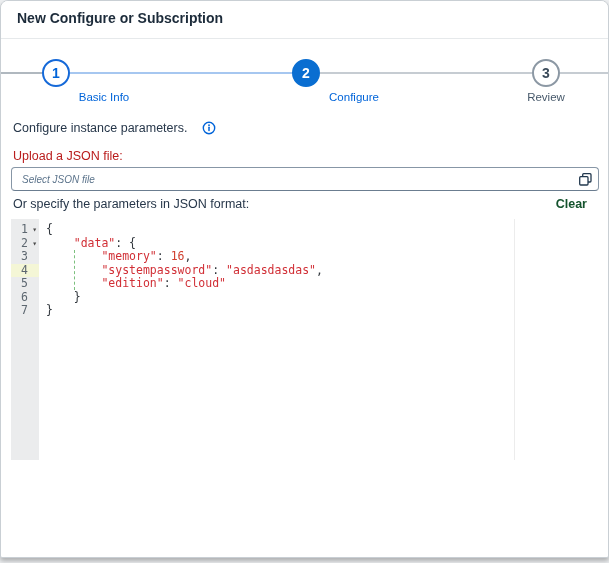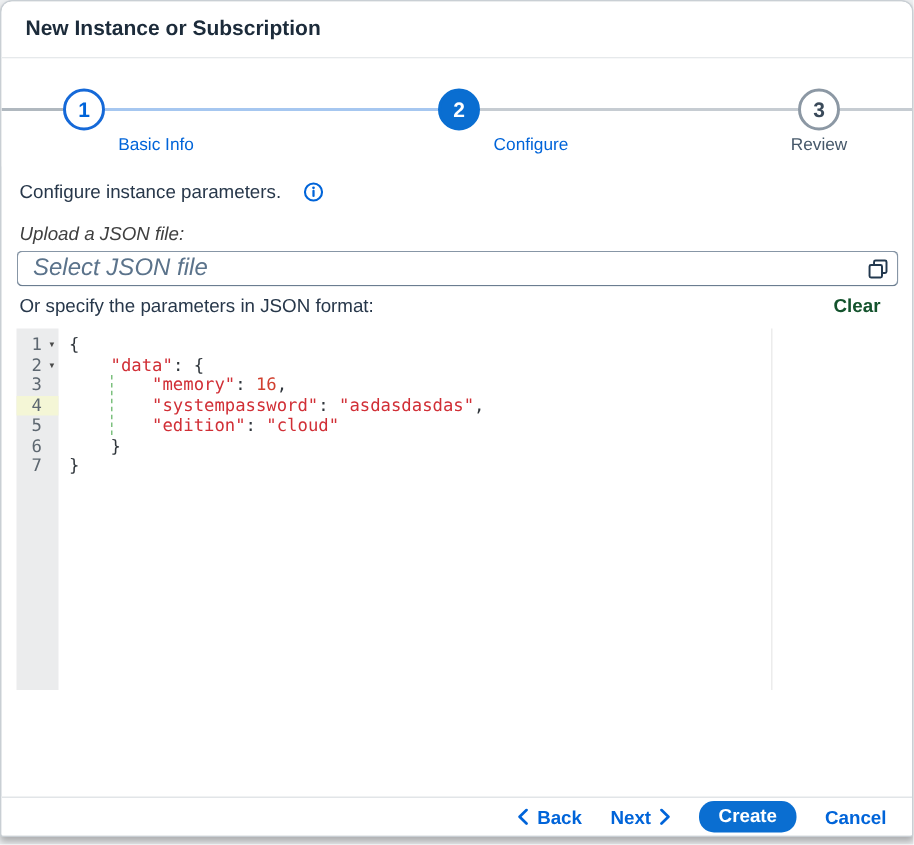--- a/index.html
+++ b/index.html
@@ -30,25 +30,25 @@
          box-sizing:border-box;text-align:center;font-size:14px;font-weight:700;background:#fff;}
   .stepc.done{left:41px;border:2px solid #1569d8;color:#0064d9;line-height:24px;}
   .stepc.cur{left:291px;background:#0a6ed1;border:2px solid #0a6ed1;color:#fff;line-height:24px;}
   .stepc.todo{left:531px;border:2px solid #8c98a4;color:#3a4a5a;line-height:24px;}
   .steplabel{position:absolute;top:52px;font-size:11.5px;transform:translateX(-50%);white-space:nowrap;}
   .steplabel.b{color:#0064d9;margin-left:48px;}
   .steplabel.g{color:#46586a;}
   
   .intro{position:absolute;left:12px;top:120px;display:flex;align-items:center;gap:15px;
          font-size:12.5px;color:#27374a;}
-  .uplabel{position:absolute;left:12px;top:148px;font-size:12.5px;color:#404040;font-style:italic;}
+  .uplabel{position:absolute;left:12px;top:148px;font-size:12.5px;color:#b91c1c;}
   .fileinput{position:absolute;left:10px;top:166px;width:588px;height:24px;box-sizing:border-box;
          border:1px solid #8796a6;border-bottom-color:#6b7d90;border-radius:4px;background:#fff;}
   .fileinput input{position:absolute;left:0;top:0;width:560px;height:22px;border:0;outline:none;
-         padding:0 0 0 10px;font-size:16px;font-family:"Liberation Sans",sans-serif;background:transparent;color:#27374a;}
+         padding:0 0 0 10px;font-size:10px;font-family:"Liberation Sans",sans-serif;background:transparent;color:#27374a;}
   .fileinput input::placeholder{font-style:italic;color:#5b738b;opacity:1;}
   .fileinput .browse{position:absolute;right:5px;top:4px;width:15px;height:15px;cursor:pointer;}
   .jsonrow{position:absolute;left:12px;top:196px;right:21px;display:flex;justify-content:space-between;
          font-size:12.5px;color:#27374a;}
   .clear{color:#14532d;font-weight:700;cursor:pointer;}
   
   .editor{position:absolute;left:10px;top:218px;width:588px;height:241px;background:#fff;
           font-family:"DejaVu Sans Mono", monospace;font-size:11.5px;line-height:13.5px;}
   .gutter{position:absolute;left:0;top:0;bottom:0;width:28px;background:#ebeced;padding-top:4px;box-sizing:border-box;}
   .gutter-row{position:relative;height:13.5px;line-height:13.5px;text-align:right;padding-right:11px;color:#5d6770;}
@@ -69,21 +69,21 @@
           border-radius:10px;font-size:12.5px;font-weight:700;font-family:"Liberation Sans",sans-serif;cursor:pointer;}
   .cancel{font-size:12.5px;font-weight:700;color:#0064d9;cursor:pointer;}
   .infoicon{display:inline-block;width:14px;height:14px;cursor:pointer;}
 </style>
 </head>
 <body>
 
 <div class="dialog">
 
   <div class="hdr">
-    <span class="title">New Instance or Subscription</span>
+    <span class="title">New Configure or Subscription</span>
   </div>
 
   <div class="stepper">
     <div class="seg left"></div>
     <div class="seg s12"></div>
     <div class="seg s23"></div>
     <div class="seg right"></div>
 
     <div class="stepc done">1</div>
     <div class="stepc cur">2</div>
@@ -138,30 +138,14 @@
         <div class="code-row"><span class="tk-p">{</span></div>
         <div class="code-row"><span class="tk-w">    </span><span class="tk-k">"data"</span><span class="tk-p">: {</span></div>
         <div class="code-row"><span class="tk-w">        </span><span class="tk-k">"memory"</span><span class="tk-p">: </span><span class="tk-n">16</span><span class="tk-p">,</span></div>
         <div class="code-row"><span class="tk-w">        </span><span class="tk-k">"systempassword"</span><span class="tk-p">: </span><span class="tk-s">"asdasdasdas"</span><span class="tk-p">,</span></div>
         <div class="code-row"><span class="tk-w">        </span><span class="tk-k">"edition"</span><span class="tk-p">: </span><span class="tk-s">"cloud"</span></div>
         <div class="code-row"><span class="tk-w">    </span><span class="tk-p">}</span></div>
         <div class="code-row"><span class="tk-p">}</span></div>
       </div>
   </div>
 
-  <div class="footer">
-    <span class="linkbtn">
-      <svg width="7" height="11" viewBox="0 0 7 11">
-          <polyline points="6,1 1.4,5.5 6,10" fill="none" stroke="#0064d9" stroke-width="1.8" stroke-linecap="round" stroke-linejoin="round"></polyline>
-        </svg>
-      <span>Back</span>
-    </span>
-    <span class="linkbtn">
-      <span>Next</span>
-      <svg width="7" height="11" viewBox="0 0 7 11">
-          <polyline points="1,1 5.6,5.5 1,10" fill="none" stroke="#0064d9" stroke-width="1.8" stroke-linecap="round" stroke-linejoin="round"></polyline>
-        </svg>
-    </span>
-    <button class="createbtn">Create</button>
-    <span class="cancel">Cancel</span>
-  </div>
 
 </div>
 
 </body></html>

